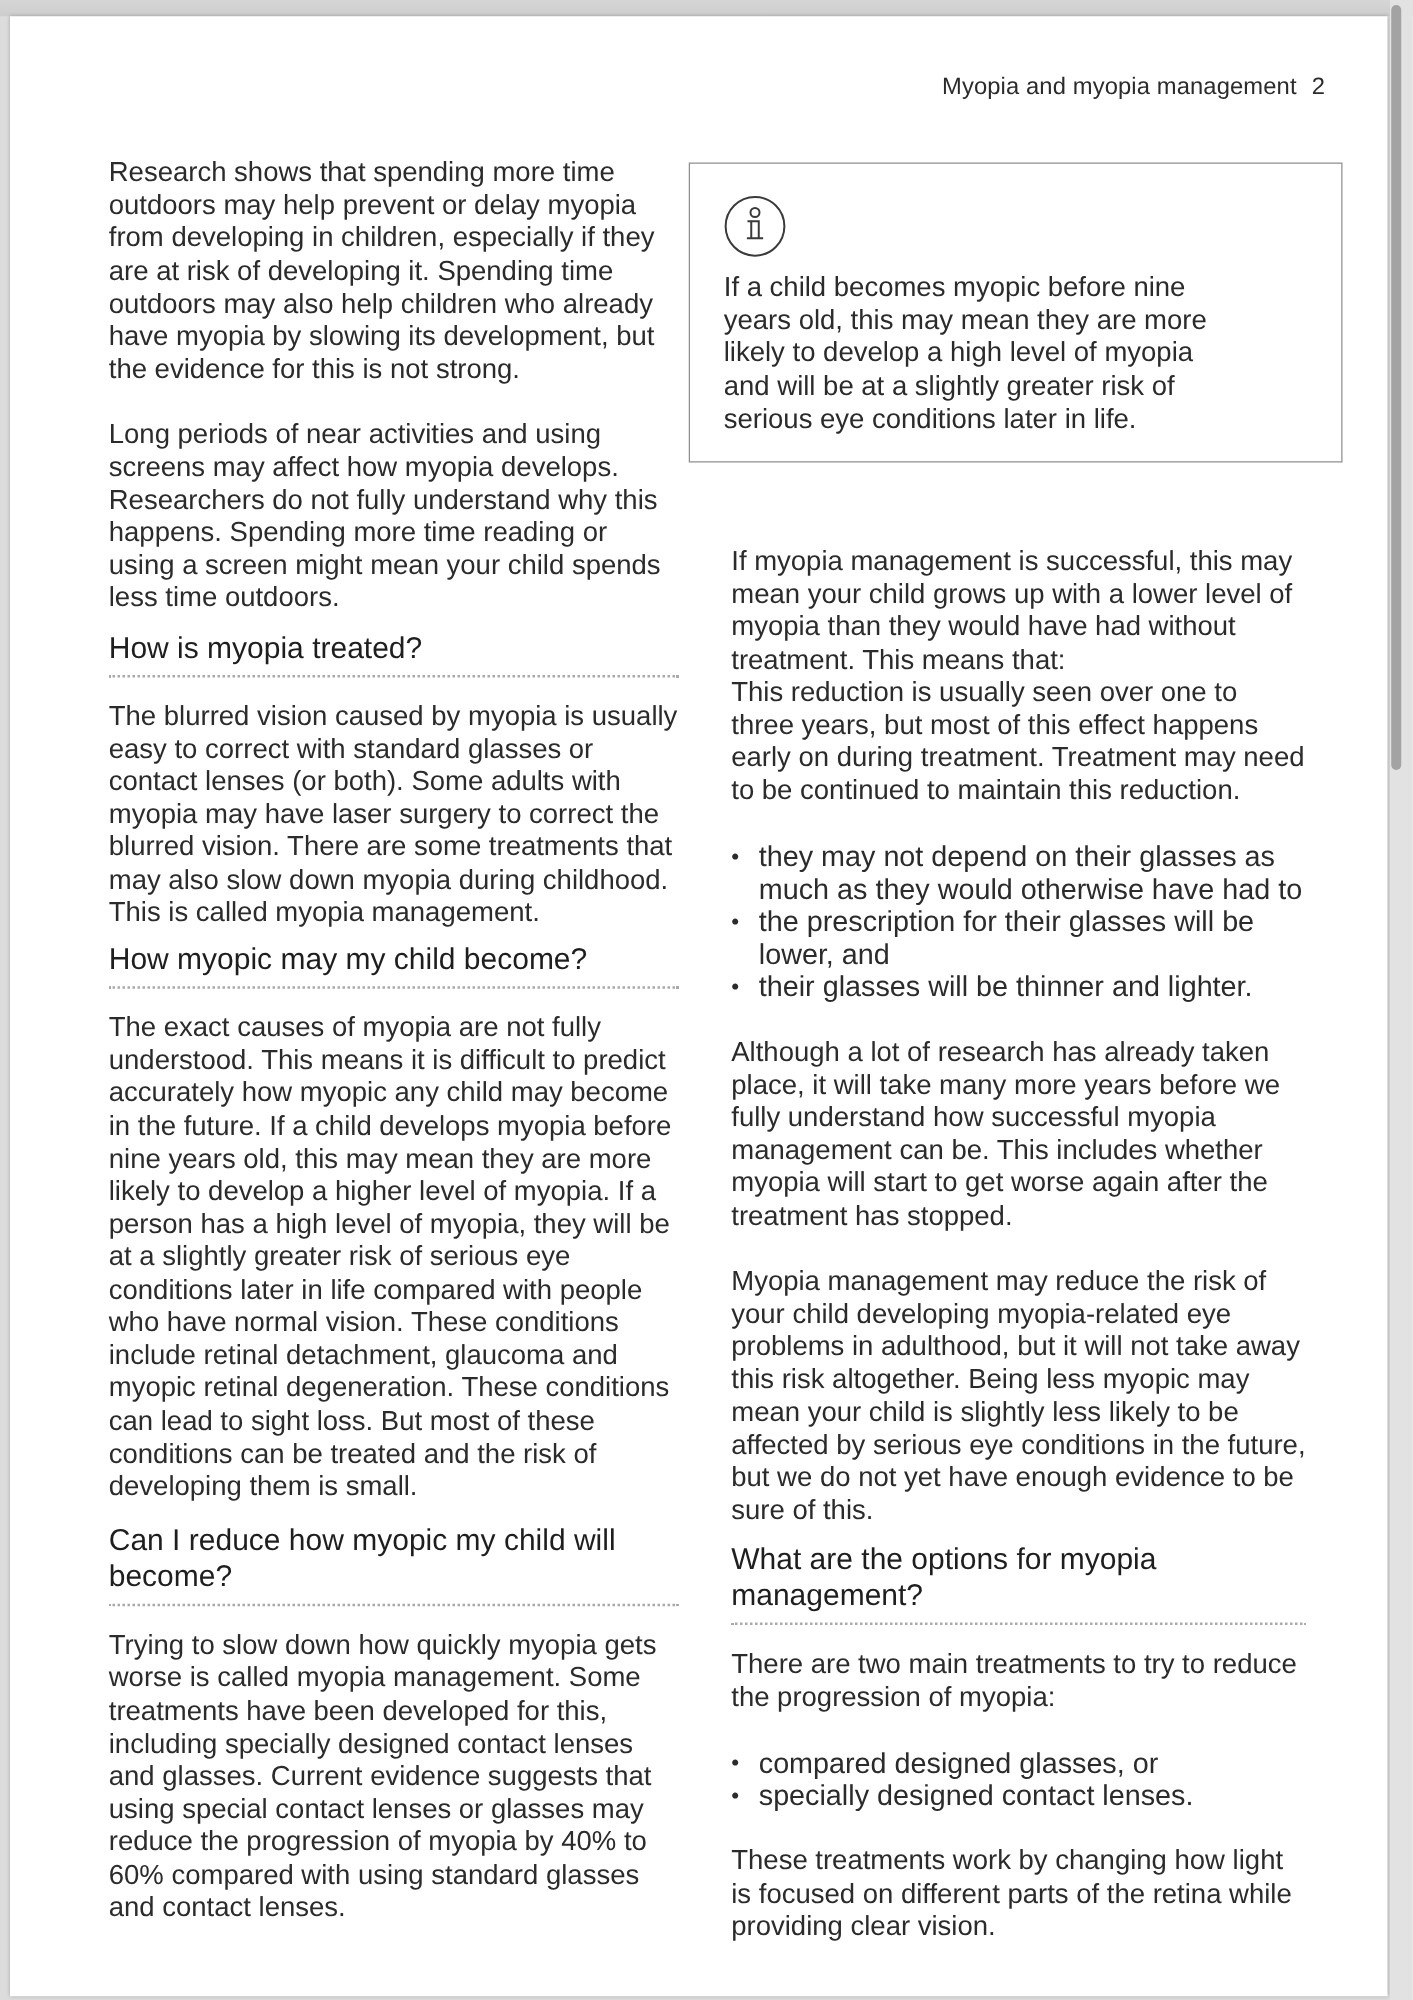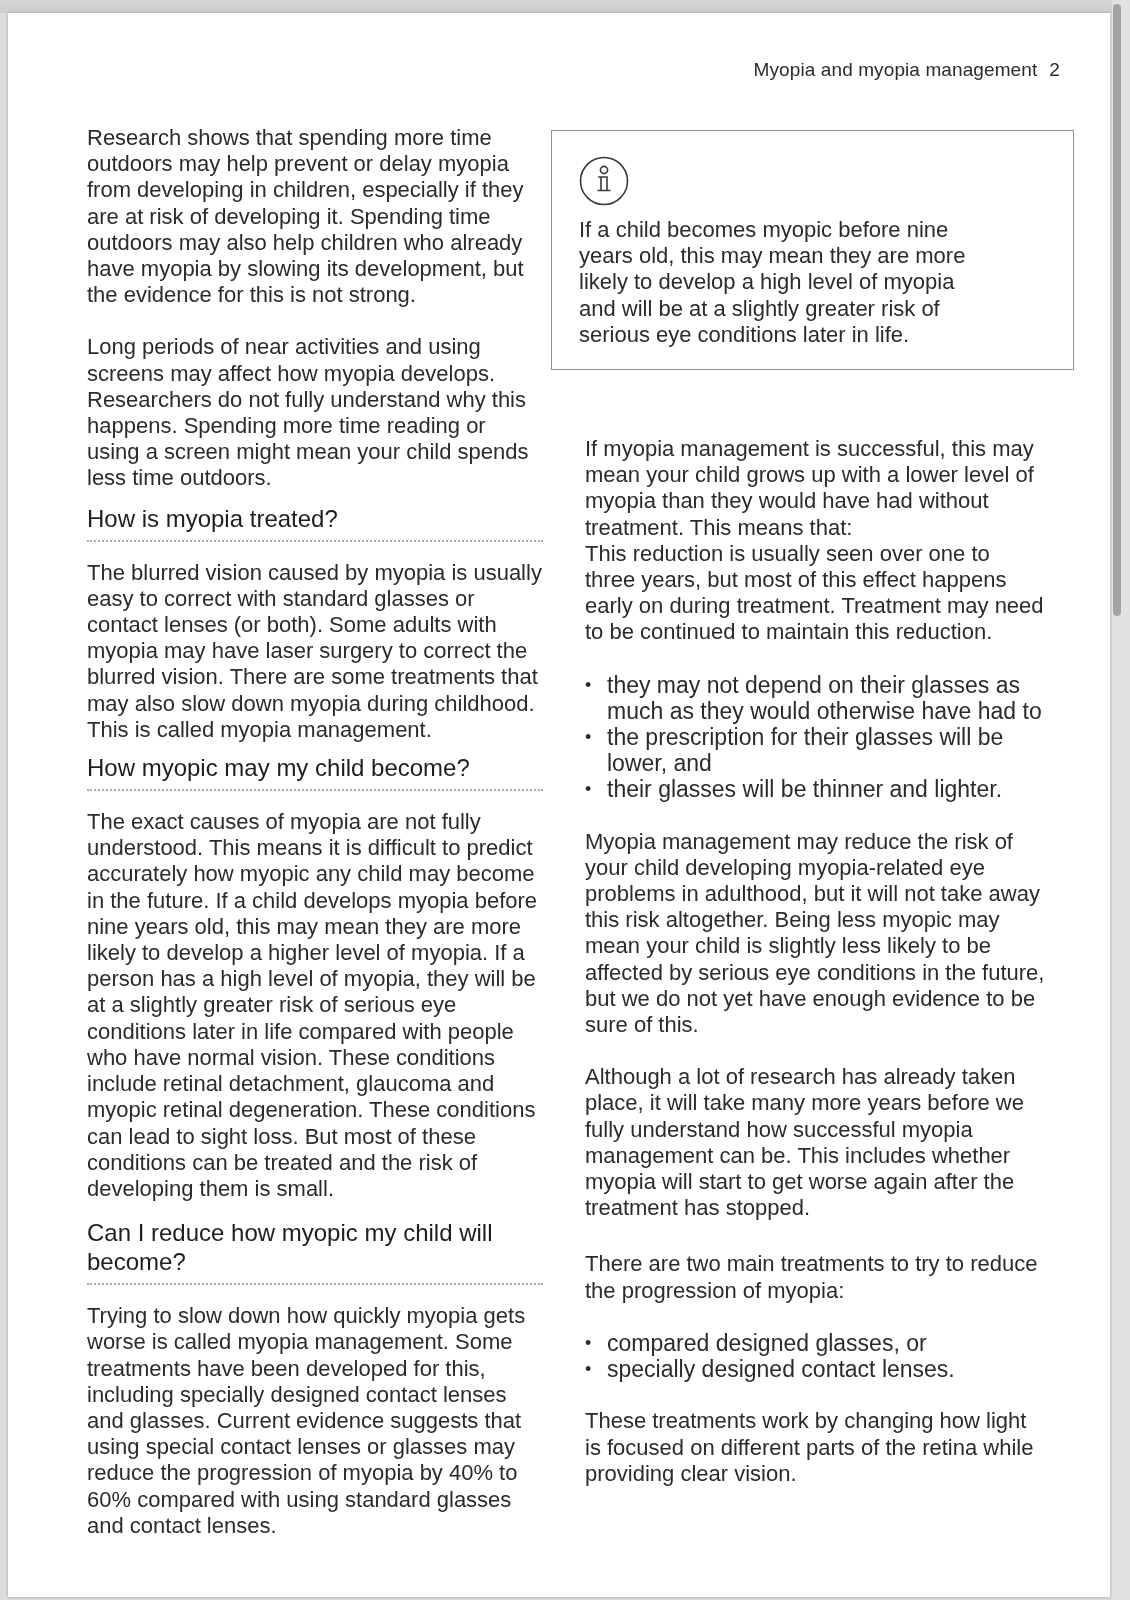--- a/index.html
+++ b/index.html
@@ -109,24 +109,25 @@
 <div class="col col-right" style="top:410px">
   <p class="body" style="margin-top:26px">If myopia management is successful, this may mean your child grows up with a lower level of myopia than they would have had without treatment. This means that:</p>
   <p class="body">This reduction is usually seen over one to three years, but most of this effect happens early on during treatment. Treatment may need to be continued to maintain this reduction.</p>
 
   <ul class="bullets" style="margin-top:26px">
     <li>they may not depend on their glasses as much as they would otherwise have had to</li>
     <li>the prescription for their glasses will be lower, and</li>
     <li>their glasses will be thinner and lighter.</li>
   </ul>
 
+  <p class="body" style="margin-top:26px">Although a lot of research has already taken place, it will take many more years before we fully understand how successful myopia management can be. This includes whether myopia will start to get worse again after the treatment has stopped.</p>
   <p class="body" style="margin-top:26px">Myopia management may reduce the risk of your child developing myopia-related eye problems in adulthood, but it will not take away this risk altogether. Being less myopic may mean your child is slightly less likely to be affected by serious eye conditions in the future, but we do not yet have enough evidence to be sure of this.</p>
-  <p class="body" style="margin-top:26px">Although a lot of research has already taken place, it will take many more years before we fully understand how successful myopia management can be. This includes whether myopia will start to get worse again after the treatment has stopped.</p>
 
-  <p class="body" style="margin-top:30px">There are two main treatments to try to reduce the progression of myopia:</p>
+  <h2 class="section" style="margin-top:12px">What are the options for myopia management?</h2>
+  <p class="body" style="margin-top:18px">There are two main treatments to try to reduce the progression of myopia:</p>
 
   <ul class="bullets" style="margin-top:26px">
     <li>compared designed glasses, or</li>
     <li>specially designed contact lenses.</li>
   </ul>
 
   <p class="body" style="margin-top:26px">These treatments work by changing how light is focused on different parts of the retina while providing clear vision.</p>
 </div>
 
 </body></html>

